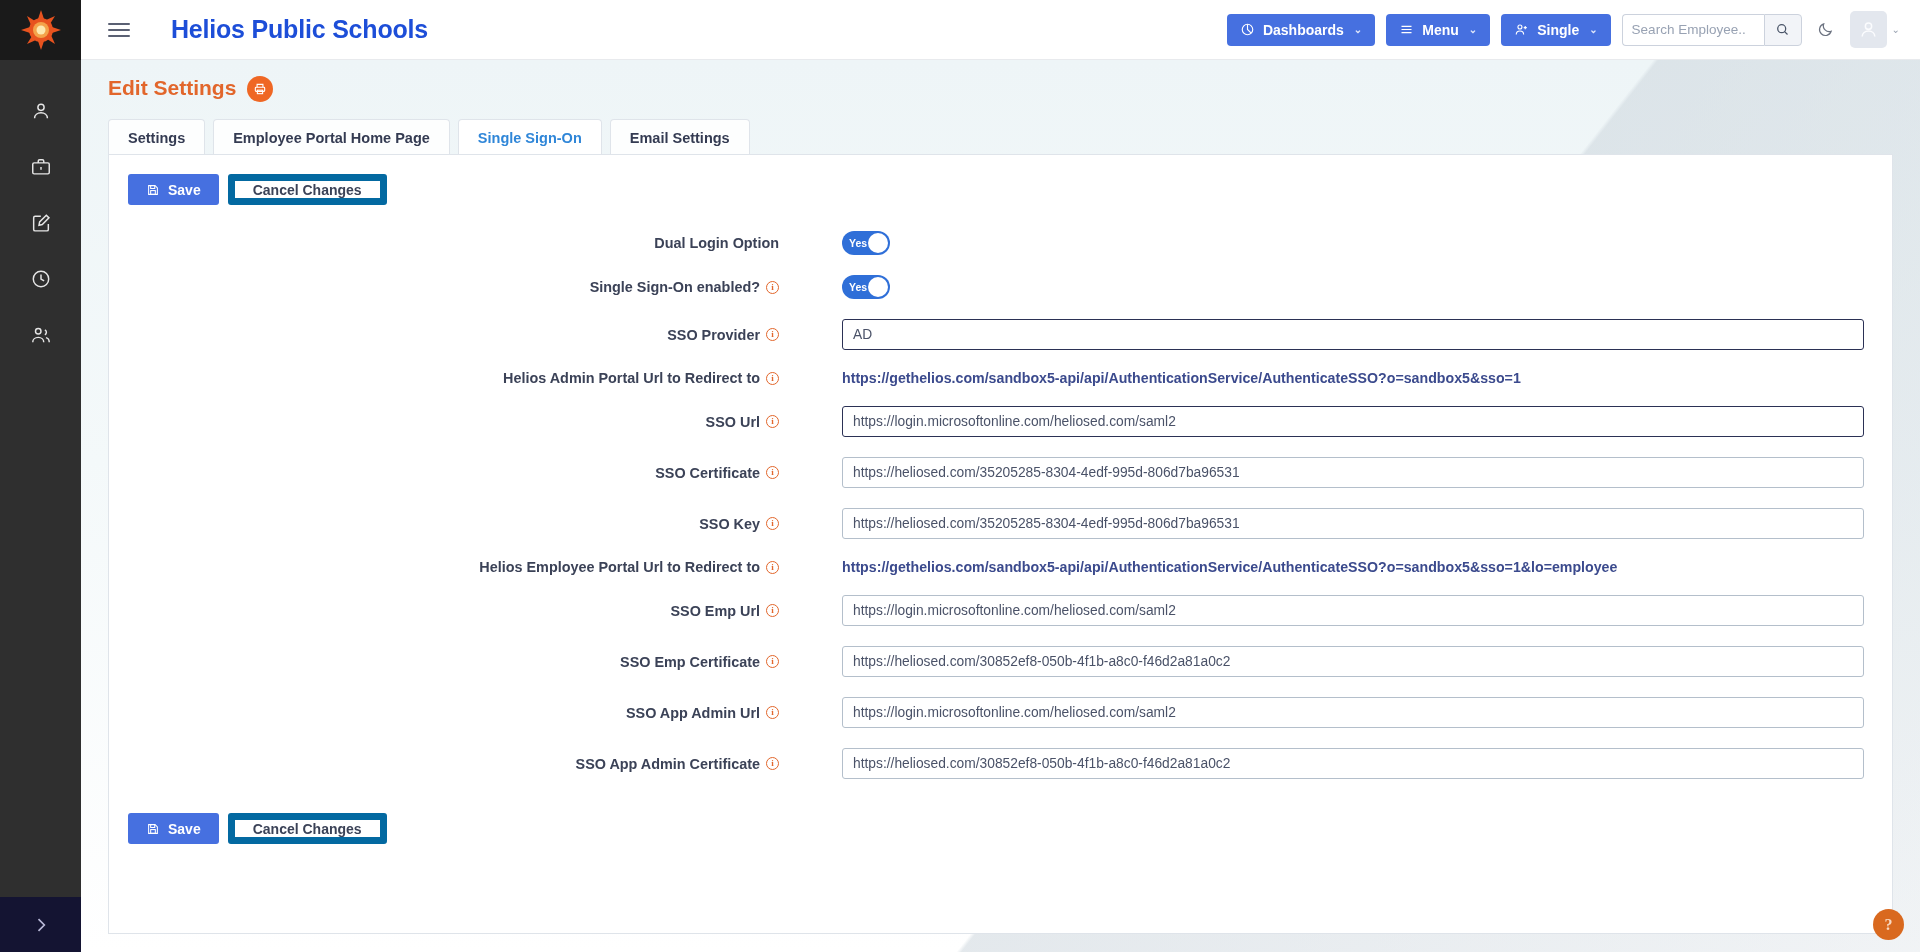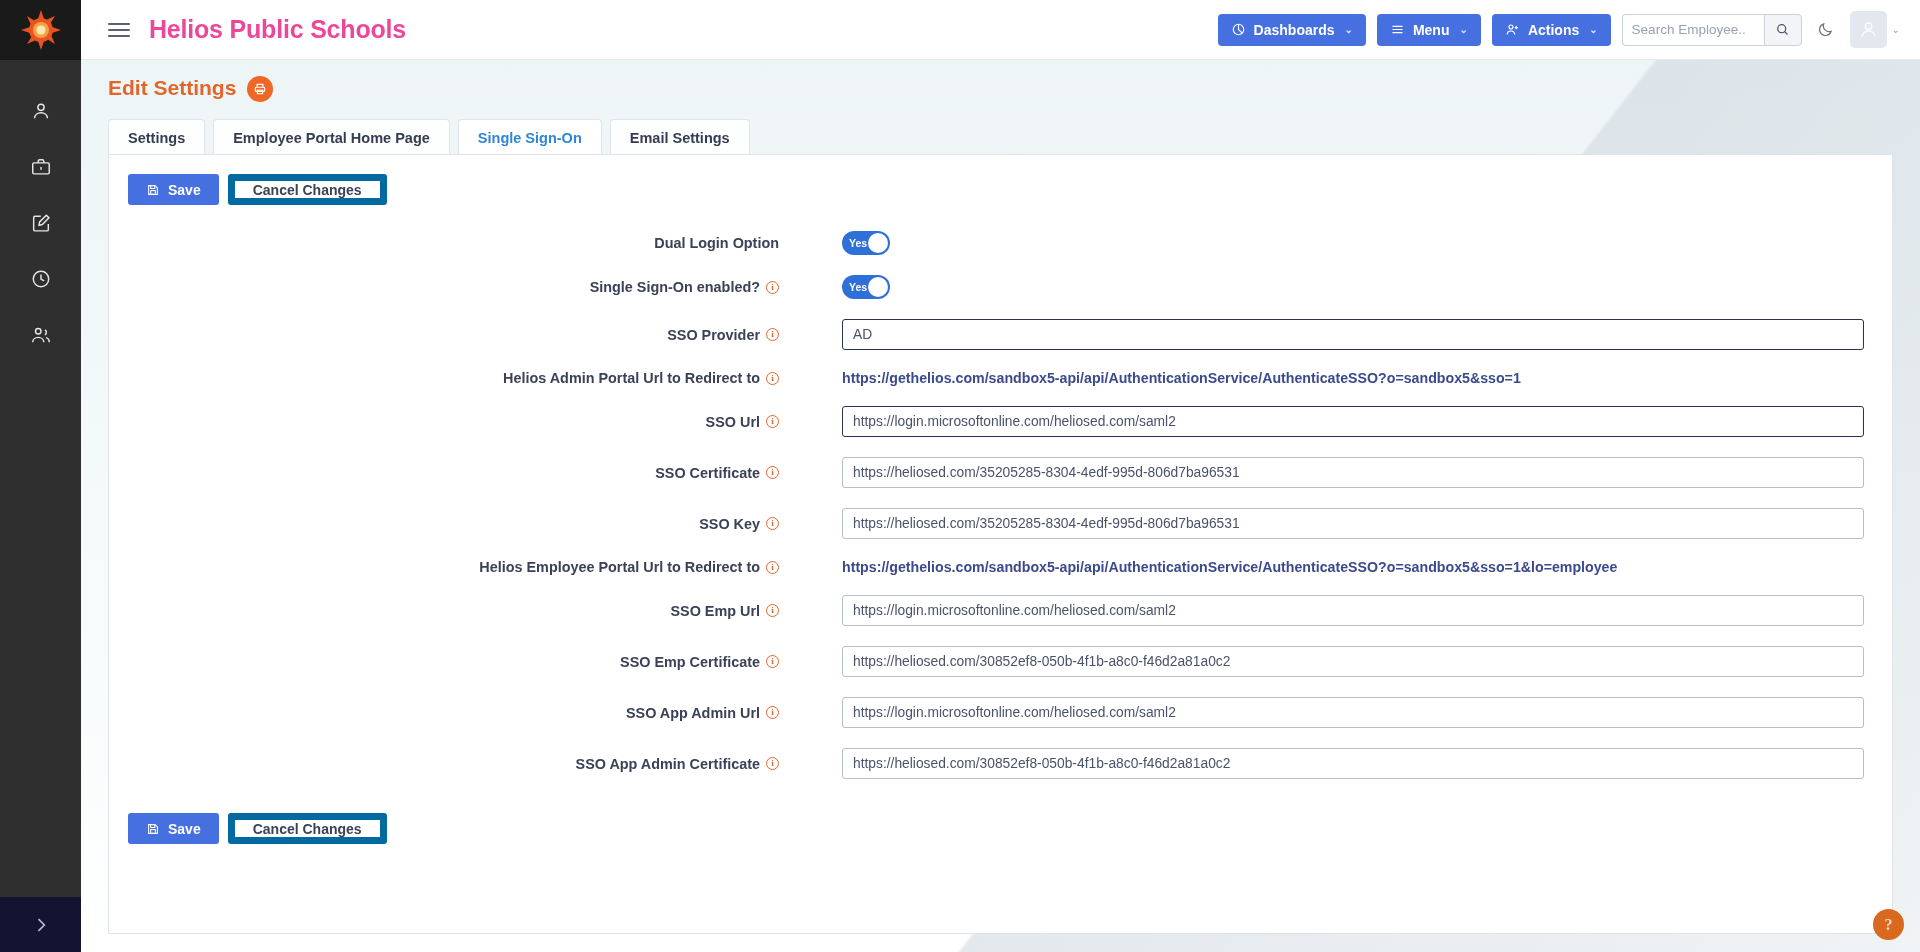--- a/index.html
+++ b/index.html
@@ -33,21 +33,21 @@
 
   
   .topbar {
     position: absolute; left: 81px; top: 0; right: 0; height: 60px;
     background: #ffffff; border-bottom: 1px solid #e8eaed;
     display: flex; align-items: center; z-index: 20;
   }
   .hamburger { margin-left: 27px; width: 22px; cursor: pointer; display: flex; flex-direction: column; gap: 4px; }
   .hamburger span { display: block; height: 2px; background: #5a6073; border-radius: 1px; }
   .app-title {
-    margin-left: 19px; font-size: 25px; font-weight: 600; color: #ec4899;
+    margin-left: 41px; font-size: 25px; font-weight: 600; color: #1d4ed8;
     letter-spacing: -0.2px;
   }
   .topbar-right { margin-left: auto; display: flex; align-items: center; gap: 11px; padding-right: 20px; }
   .nav-btn {
     height: 32px; background: #4670e0; color: #fff; border: none; border-radius: 4px;
     padding: 0 13px; font-size: 14px; font-weight: 600; cursor: pointer;
     display: flex; align-items: center; gap: 8px; font-family: "Liberation Sans", sans-serif;
   }
   .nav-btn svg { width: 15px; height: 15px; }
   .caret { font-size: 10px; opacity: .85; margin-left: 2px; }
@@ -246,21 +246,21 @@
         <span>Menu</span>
         <span class="caret">⌄</span>
       </button>
 
       <button class="nav-btn">
         <svg viewBox="0 0 24 24" fill="none" stroke="currentColor" stroke-width="1.8">
           <circle cx="9.5" cy="8" r="3.2"></circle>
             <path d="M3.6 20c0-3.3 2.7-5.6 5.9-5.6s5.9 2.3 5.9 5.6"></path>
           <path d="M18 6.5v5M15.5 9h5"></path>
         </svg>
-        <span>Actions</span>
+        <span>Single</span>
         <span class="caret">⌄</span>
       </button>
 
       <div class="search-wrap">
         <input class="search-input" type="text" placeholder="Search Employee.." style="">
         <div class="search-btn">
           <svg viewBox="0 0 24 24" fill="none" stroke="currentColor" stroke-width="2">
             <circle cx="10.7" cy="10.7" r="6.4"></circle>
               <path d="M15.4 15.4L20 20"></path>
           </svg>

